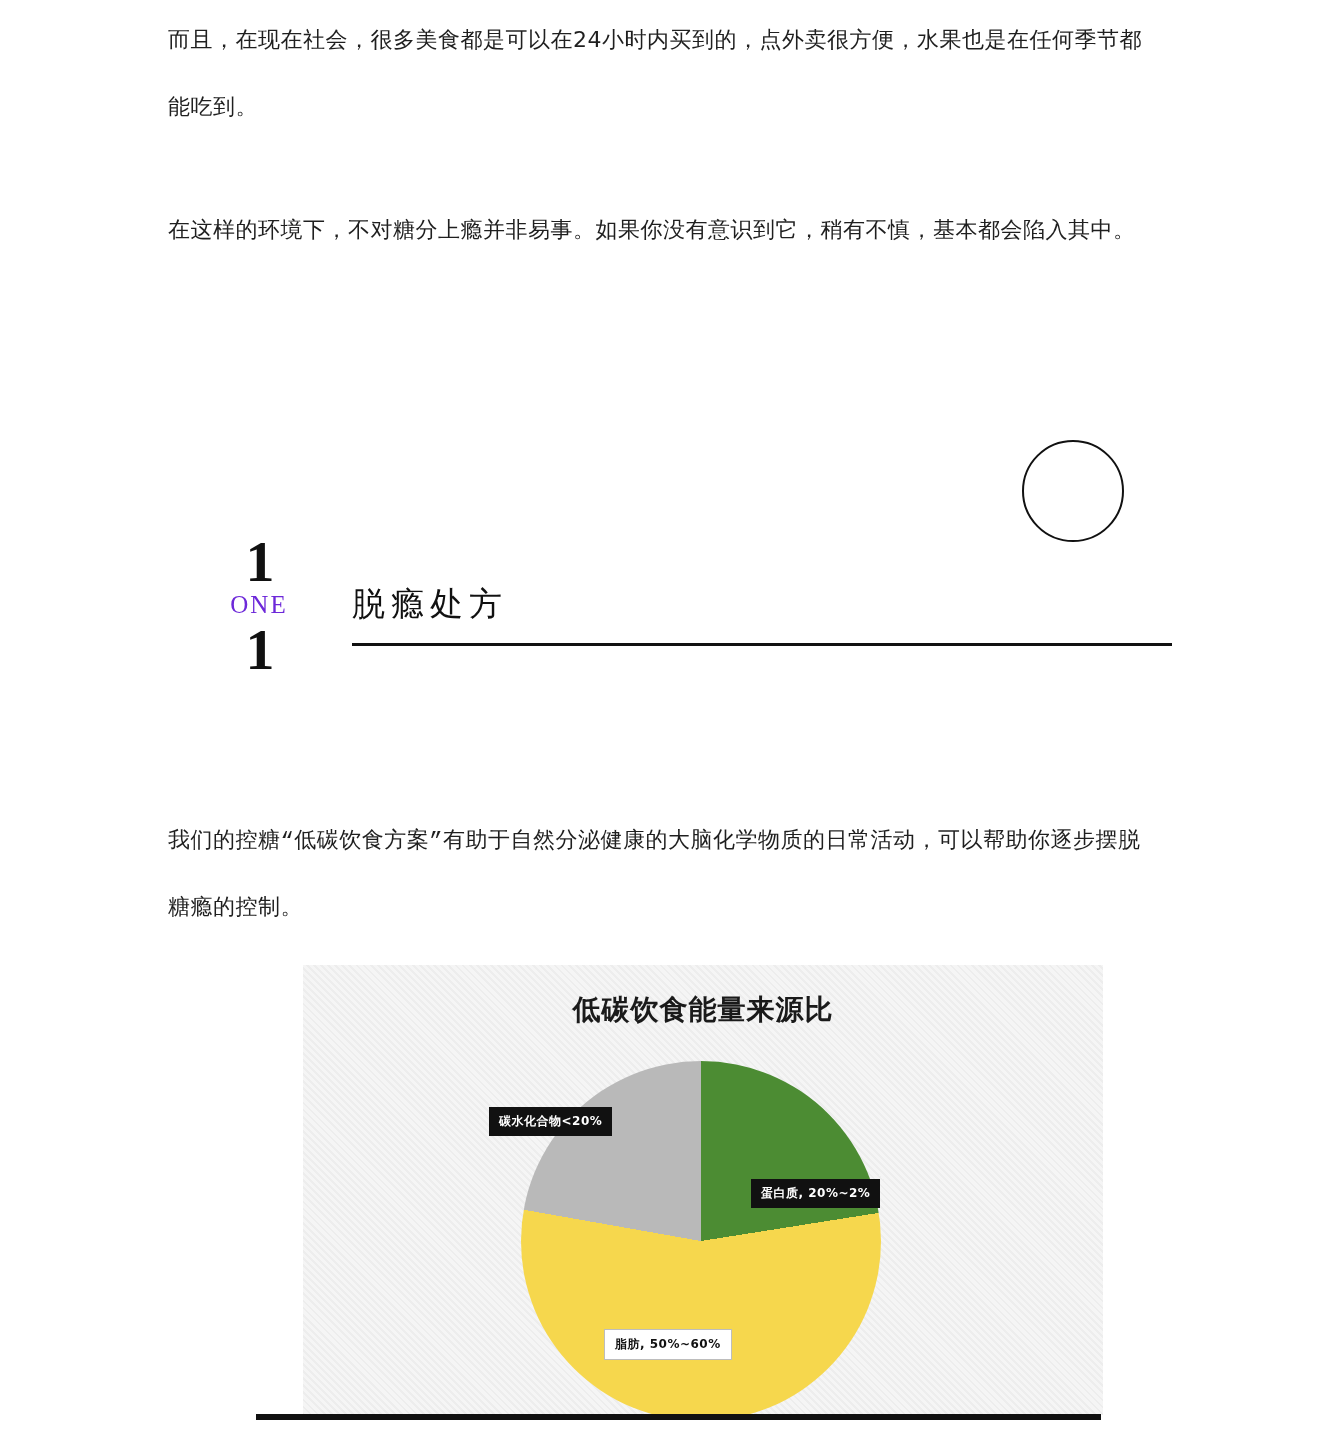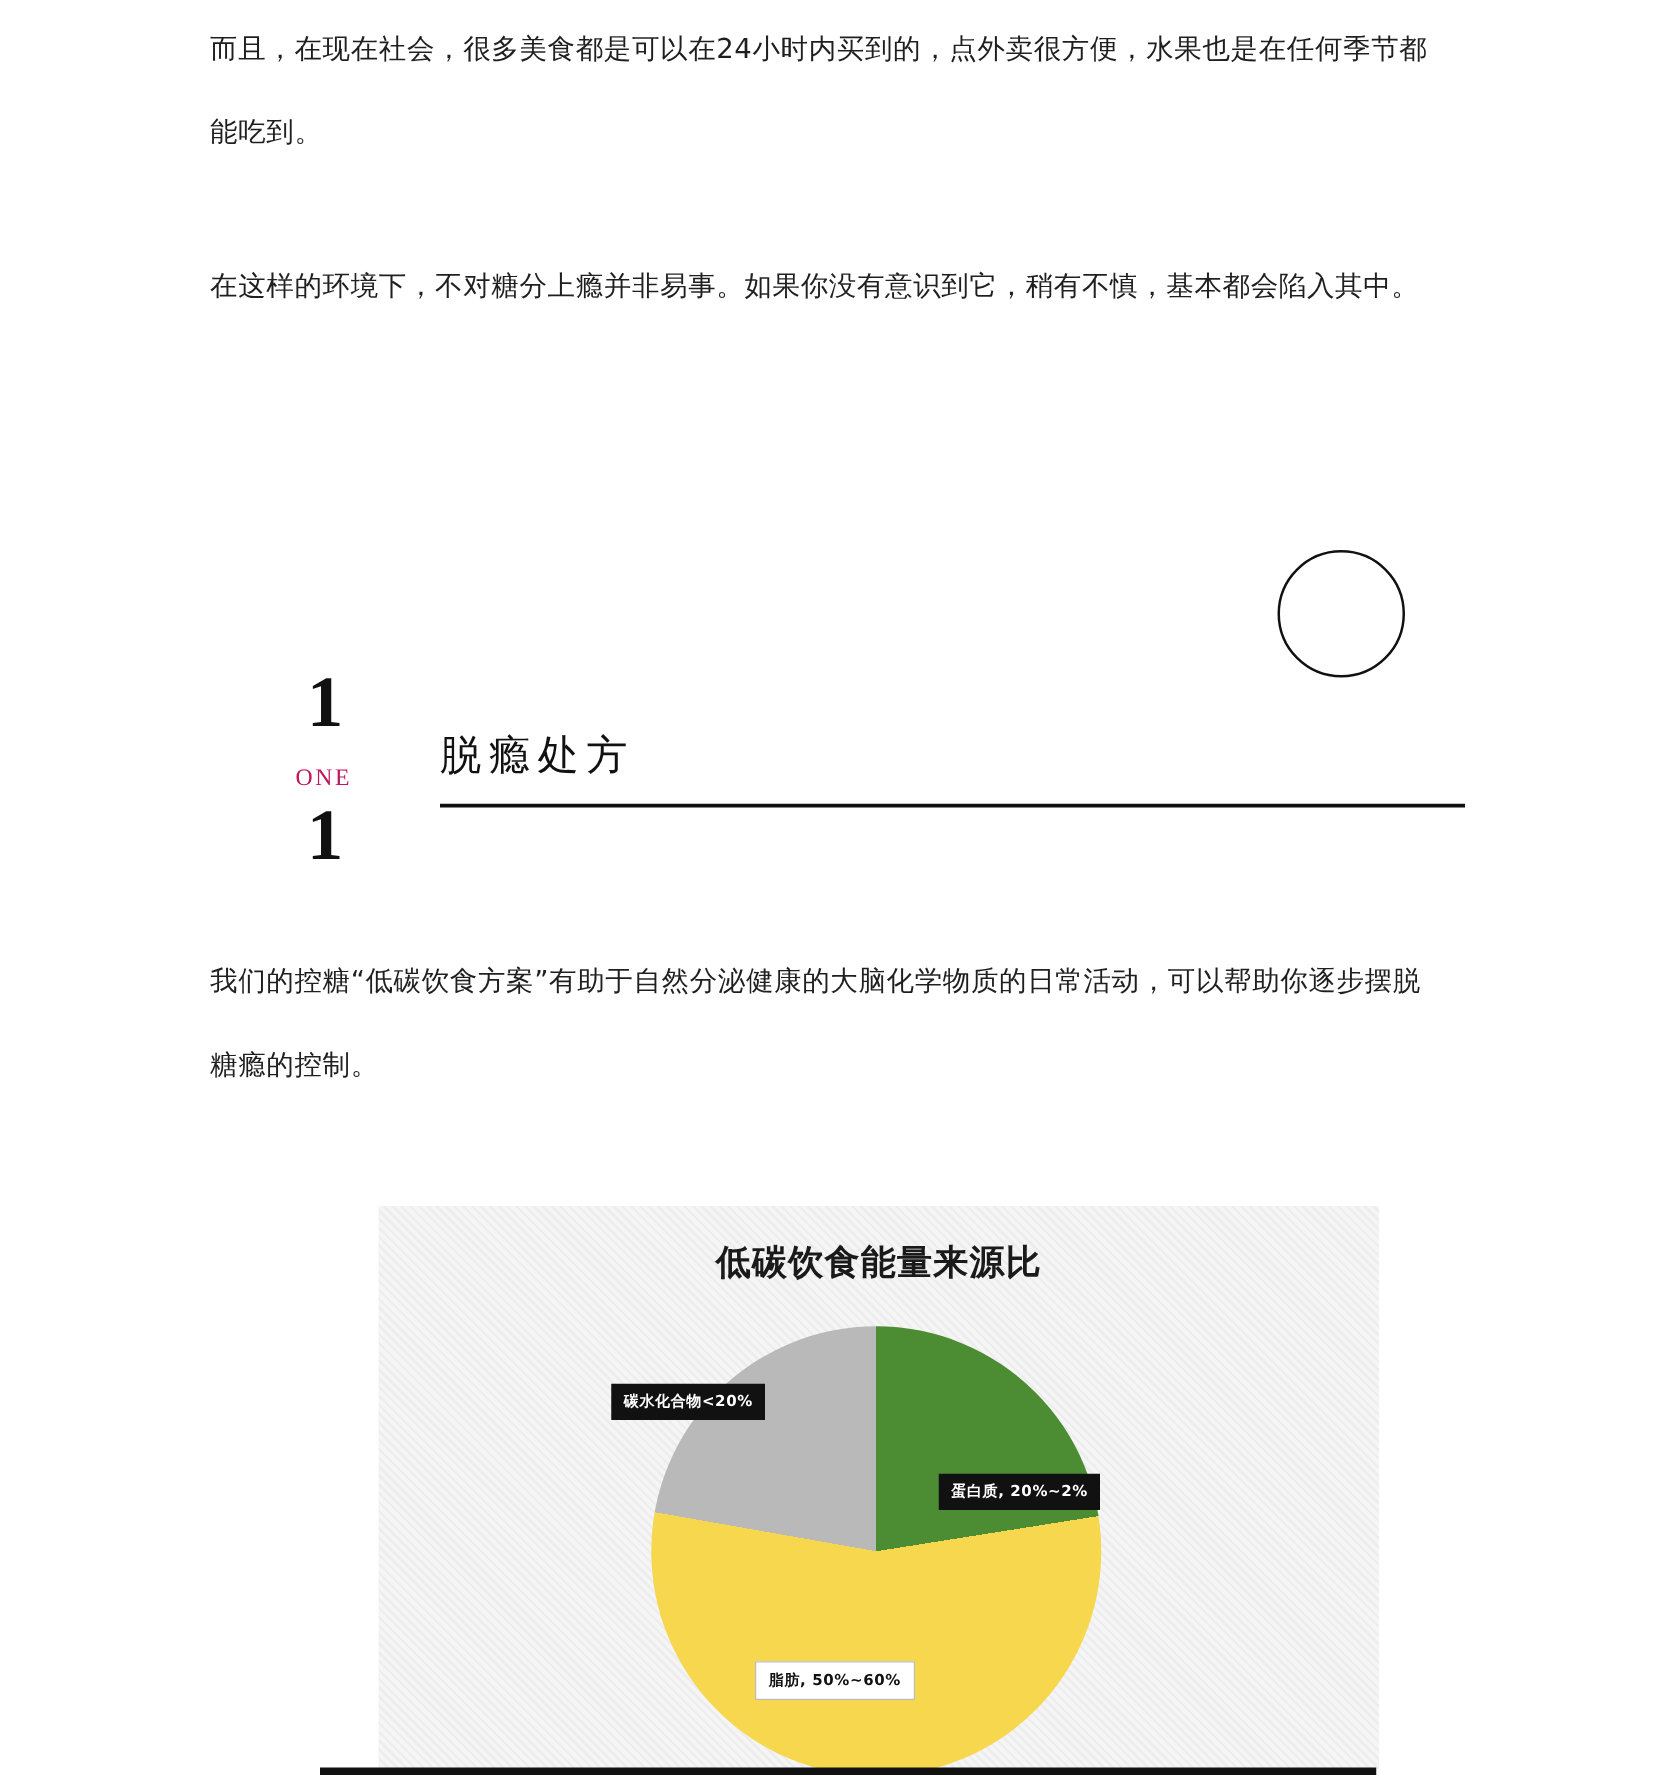--- a/index.html
+++ b/index.html
@@ -25,21 +25,21 @@
     left: 168px;
     width: 990px;
     font-size: 22px;
     line-height: 67px;
     letter-spacing: 0.5px;
     color: #1f1f1f;
     font-family: "DejaVu Sans", "Liberation Sans", sans-serif;
   }
   #para-1 { top: 6px; }
   #para-2 { top: 196px; }
-  #para-3 { top: 752px; }
+  #para-3 { top: 808px; font-family: Liberation Mono, monospace; }
 
   .circle-decor {
     position: absolute;
     left: 1022px;
     top: 440px;
     width: 98px;
     height: 98px;
     border: 2px solid #111;
     border-radius: 50%;
   }
@@ -61,25 +61,24 @@
   .numeral .big-num {
     font-family: "Liberation Serif", serif;
     font-size: 58px;
     font-weight: bold;
     line-height: 48px;
     color: #111;
     letter-spacing: -2px;
   }
   .numeral .one-word {
     font-family: "Liberation Serif", serif;
-    font-size: 19px;
+    font-size: 25px;
     letter-spacing: 2px;
-    color: #be185d;
+    color: #6d28d9;
     line-height: 38px;
-    margin-top: 18px;
   }
   .numeral .big-num.bottom {
     line-height: 52px;
   }
 
   .title-block {
     position: absolute;
     left: 352px;
     top: 62px;
     width: 820px;

